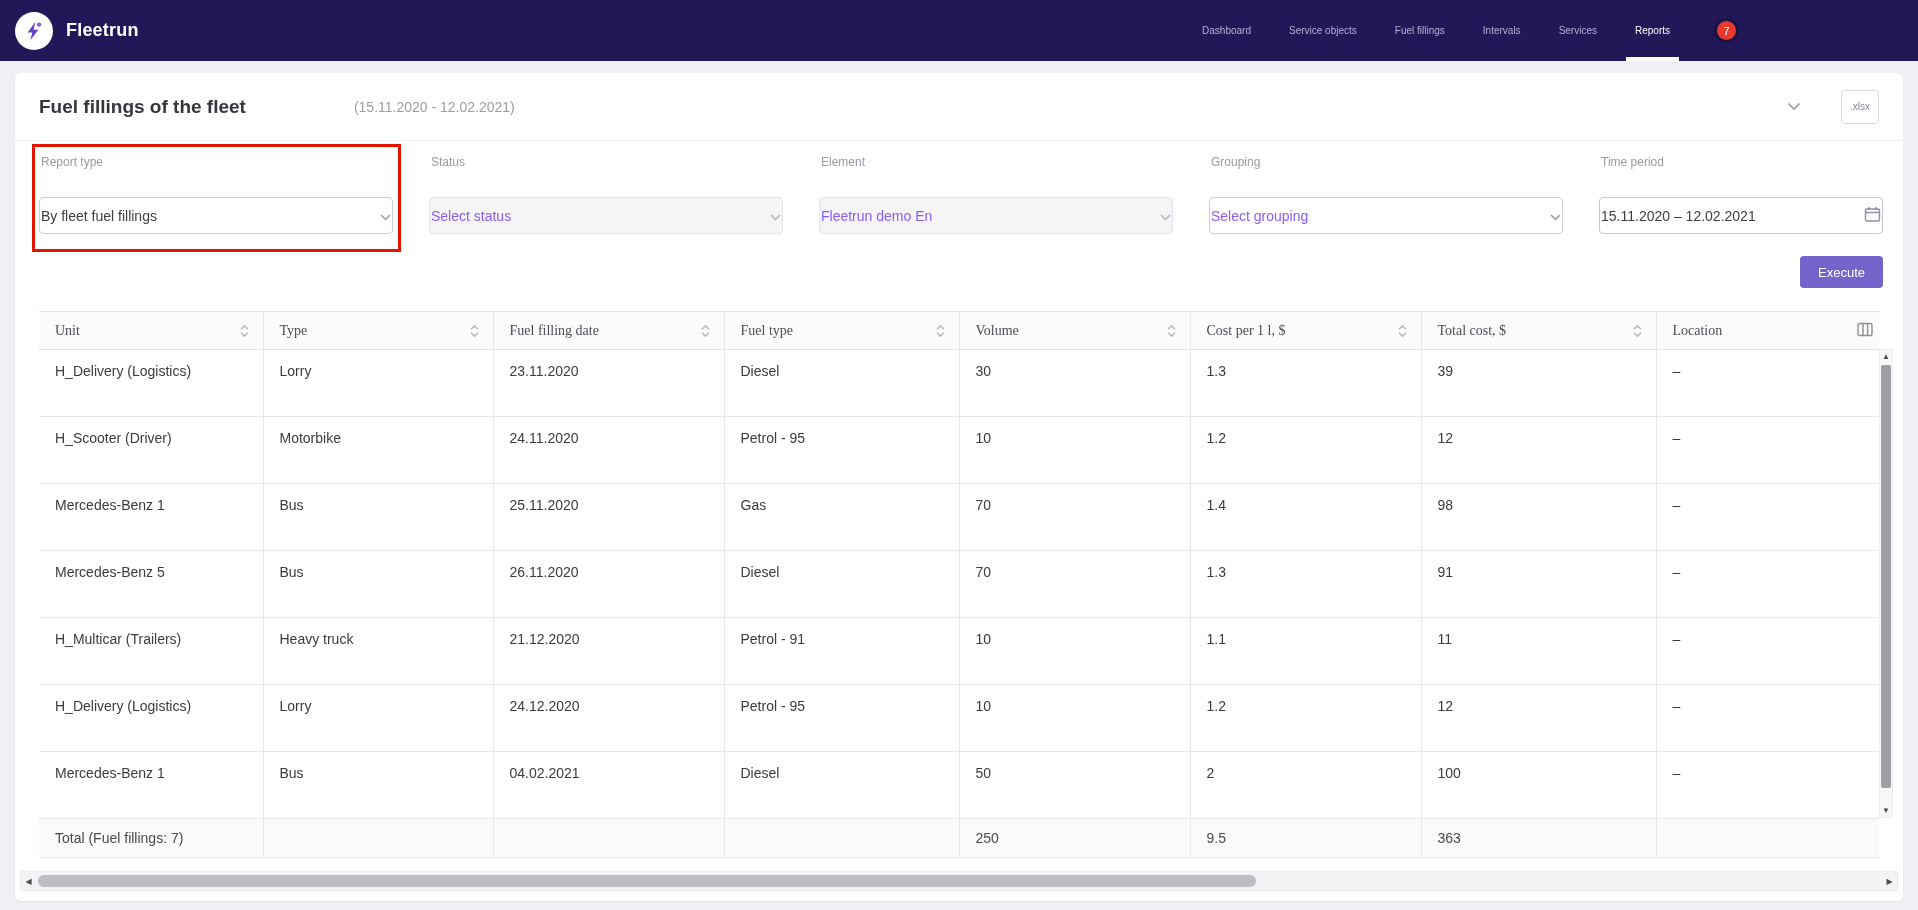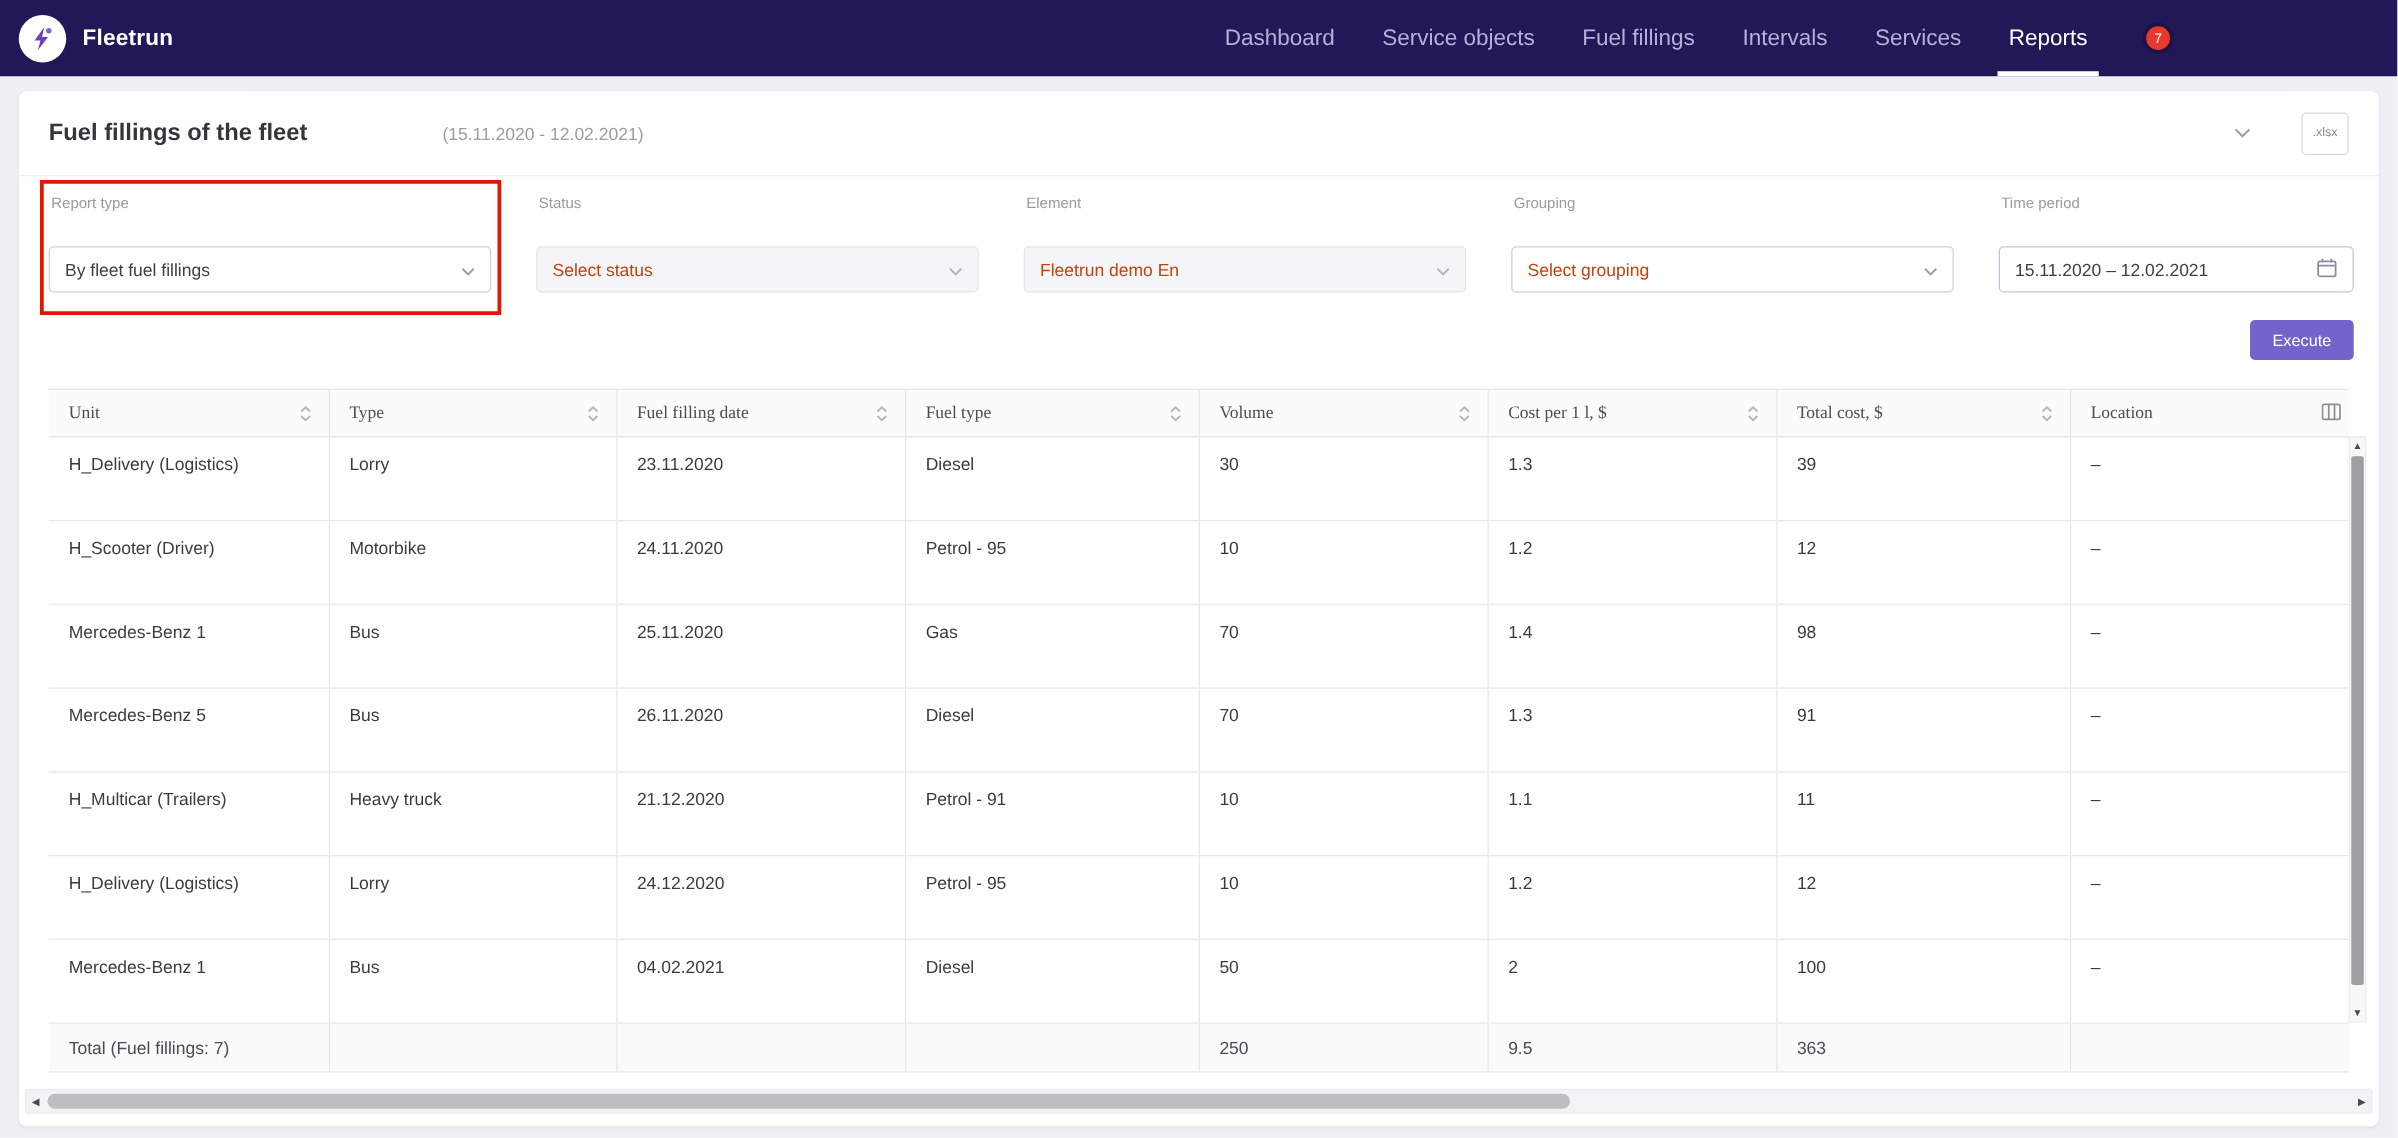--- a/index.html
+++ b/index.html
@@ -22,21 +22,21 @@
     padding-left:15px;
   }
   .brand-wrap{display:flex;align-items:center;gap:13px;}
   .logo{
     width:38px;height:38px;border-radius:50%;background:#ffffff;
     display:flex;align-items:center;justify-content:center;flex:0 0 auto;
   }
   .brand{font-size:18px;font-weight:bold;color:#ffffff;letter-spacing:.2px;}
   .nav{display:flex;align-items:stretch;margin-left:auto;gap:20px;}
   .nav-item{
-    display:flex;align-items:center;padding:0 9px;font-size:18px;color:#b4b1d6;
+    display:flex;align-items:center;padding:0 9px;font-size:10px;color:#b4b1d6;
     border-bottom:4px solid transparent;border-top:4px solid transparent;cursor:pointer;
   }
   .nav-item.active{color:#ffffff;border-bottom-color:#ffffff;}
   .badge{
     align-self:center;margin-left:38px;margin-right:182px;
     width:19px;height:19px;border-radius:50%;background:var(--badge);
     color:#fff;font-size:11px;display:flex;align-items:center;justify-content:center;
     box-shadow:0 0 0 3px rgba(0,0,0,.18);cursor:pointer;
   }
   
@@ -58,24 +58,24 @@
     font-family:inherit;font-size:10px;color:#8b87a0;cursor:pointer;
   }
   
   .filters{display:flex;gap:36px;padding:14px 20px 0 24px;align-items:flex-end;}
   .filter{flex:1;position:relative;}
   .filter.time{flex:0 0 284px;}
   .flabel{display:block;font-size:12px;color:#9a9aa0;margin:0 0 6px 2px;}
   .select,.date-input{
     height:37px;border:1px solid #cfcfd6;border-radius:4px;background:#fff;
     display:flex;align-items:center;justify-content:space-between;
-    padding:0 12px;font-size:14px;color:#3e3e42;cursor:pointer;margin-top:28px;
+    padding:0 1px;font-size:14px;color:#3e3e42;cursor:pointer;margin-top:28px;
   }
   .select.disabled{background:#f5f5f7;border-color:#e4e4e8;cursor:default;}
-  .sel-value.placeholder, .select.disabled .sel-value{color:#c2410c;}
+  .sel-value.placeholder, .select.disabled .sel-value{color:#8b5cf6;}
   .date-input{border-color:#c6c3d8;}
   .annotation-box{
     position:absolute;left:-7px;right:-8px;top:-11px;bottom:-18px;
     border:3px solid var(--annotation);z-index:5;pointer-events:none;
   }
   .execute-row{display:flex;justify-content:flex-end;padding:22px 20px 0;}
   .execute-btn{
     height:32px;padding:0 18px;border:none;border-radius:4px;background:var(--accent);
     color:#fff;font-family:inherit;font-size:13px;cursor:pointer;
   }

